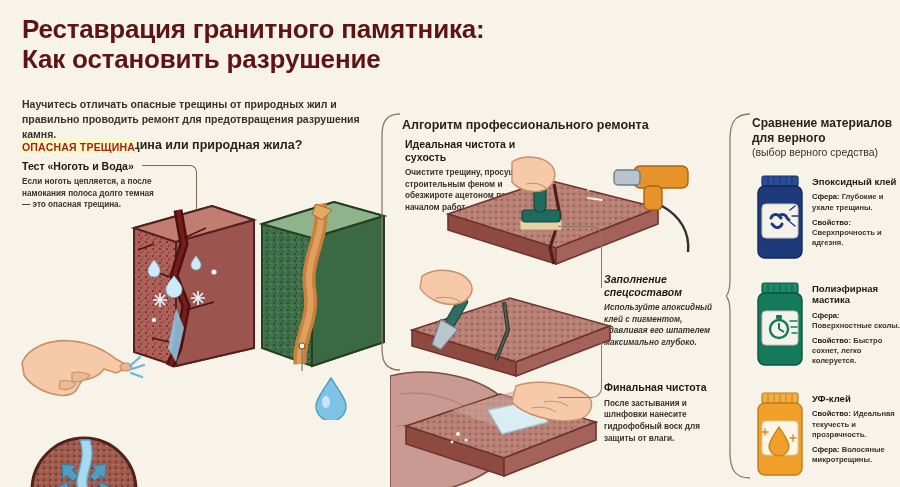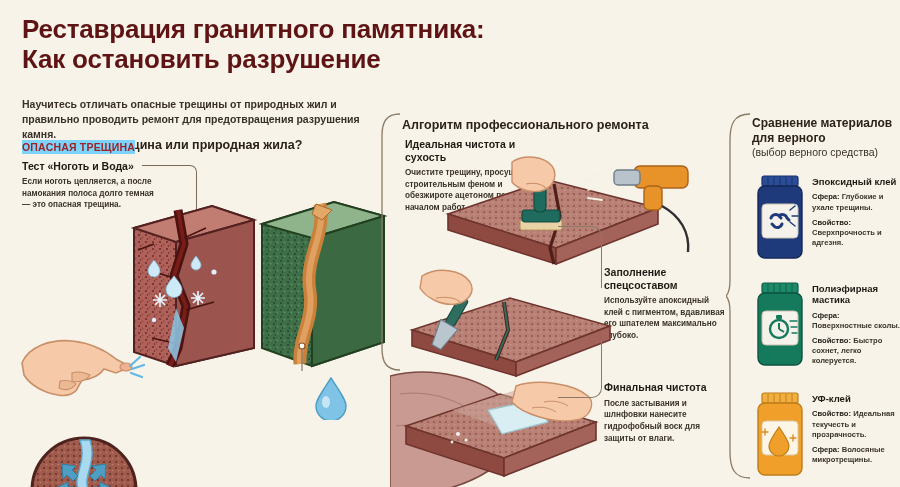--- a/index.html
+++ b/index.html
@@ -25,21 +25,21 @@
 
   
   .col-head {
     font-size: 12.5px; font-weight: bold; color: #2b2218; line-height: 1.2; margin-top: 20px;
   }
 
   
   #left-col { position: absolute; left: 22px; top: 118px; width: 350px; height: 360px; }
   .danger-label {
     position: absolute; left: 0; top: 22px;
-    background: #7dd3fc; color: #9e2222;
+    background: #fef9c3; color: #9e2222;
     font-size: 10.5px; font-weight: bold; padding: 1px 0;
     letter-spacing: 0.2px;
   }
   .test-title {
     position: absolute; left: 0; top: 42px;
     font-size: 10.5px; font-weight: bold; color: #1f1a14;
   }
   .test-body {
     position: absolute; left: 0; top: 58px; width: 140px;
     font-size: 8.2px; line-height: 1.42; color: #3b332a; font-weight: bold;
@@ -60,21 +60,21 @@
 
   
   #mid-col { position: absolute; left: 398px; top: 118px; width: 320px; height: 365px; }
   .mid-head { position: absolute; left: 4px; top: 0; font-size: 12.5px; font-weight: bold; color: #2b2218; }
 
   .step { position: absolute; }
   .step-title { font-size: 10.5px; font-weight: bold; color: #1f1a14; line-height: 1.2; }
   .step-body { margin-top: 4px; font-size: 8.2px; line-height: 1.42; color: #3b332a; font-weight: bold; }
 
   #step1 { left: 0; top: 20px; width: 135px; margin-left: 7px; }
-  #step2 { left: 206px; top: 148px; width: 122px; }
+  #step2 { left: 206px; top: 155px; width: 122px; font-style: italic; }
   #step3 { left: 206px; top: 263px; width: 118px; }
 
   
   #right-col { position: absolute; left: 752px; top: 116px; width: 146px; height: 368px; }
   .right-head { font-size: 12px; font-weight: bold; color: #2b2218; line-height: 1.22; }
   .right-subhead { font-size: 10.5px; color: #3a3126; font-weight: normal; line-height: 1.3; margin-top: 1px; }
 
   .mat-card { position: absolute; left: 0; width: 146px; height: 95px; }
   .mat-jar { position: absolute; left: 0; top: 0; width: 56px; height: 88px; }
   .mat-text { position: absolute; left: 60px; top: 2px; width: 88px; }

